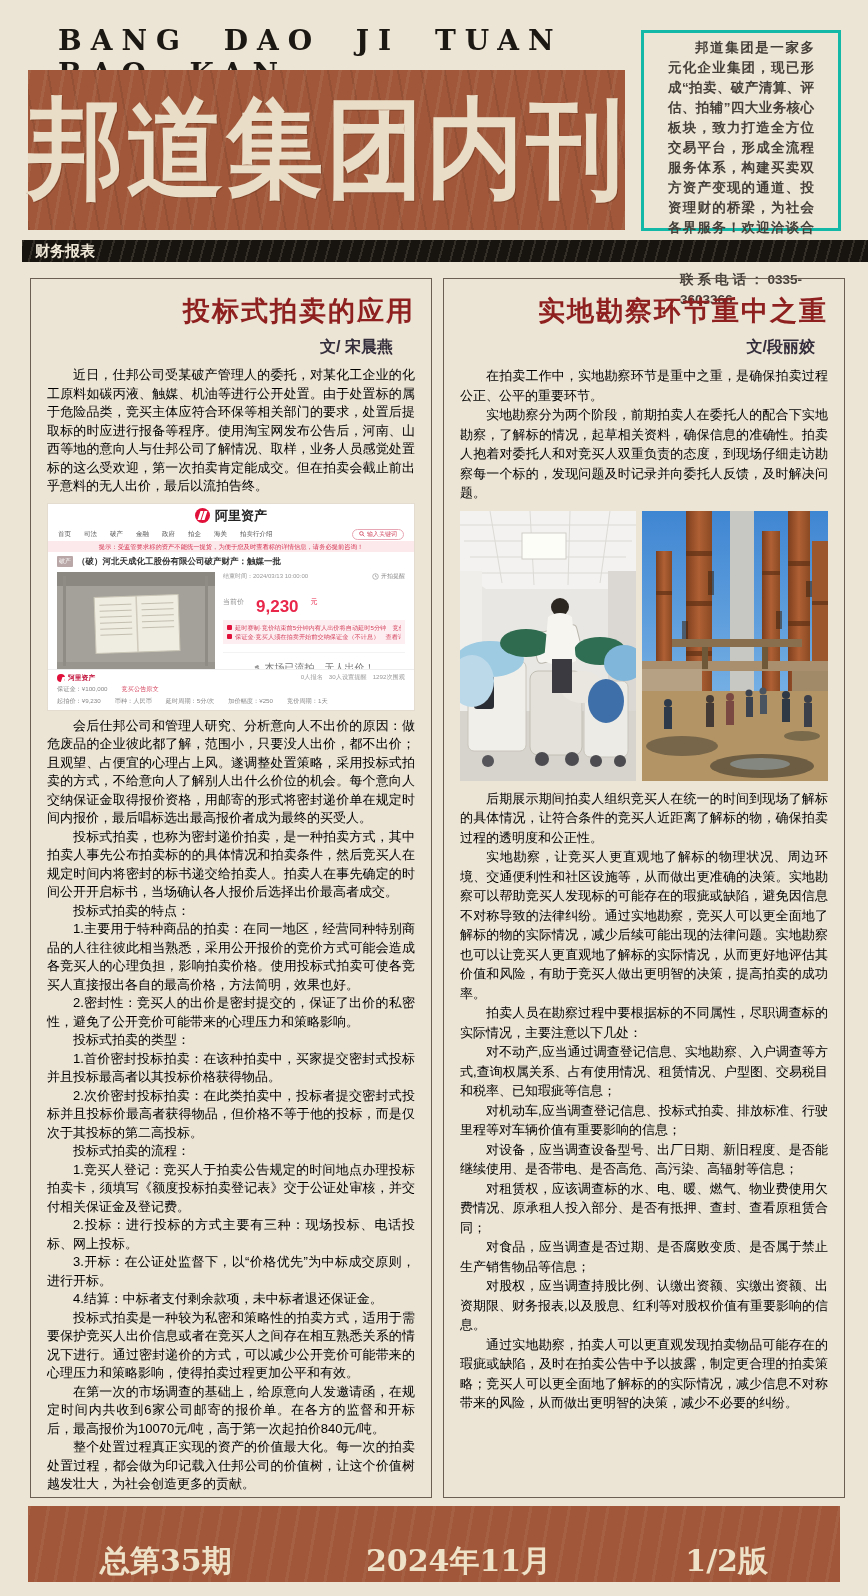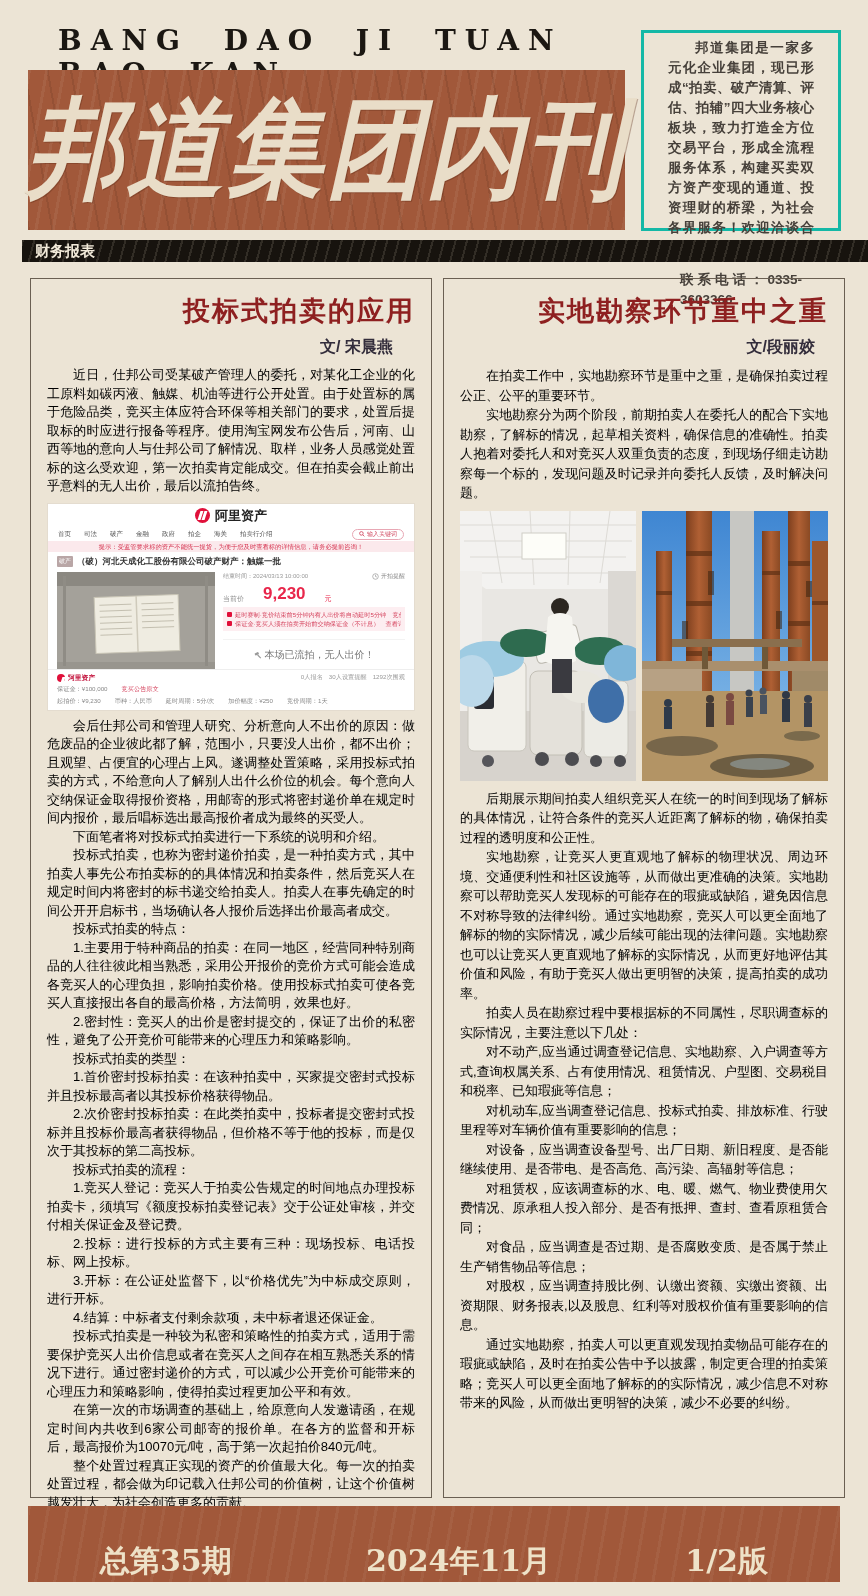--- a/index.html
+++ b/index.html
@@ -4,21 +4,21 @@
 <style>
   html,body{margin:0;padding:0;background:#d8d0c2;}
   #page{position:relative;width:868px;height:1596px;background:#ece4d5;overflow:hidden;
         font-family:"Liberation Sans",sans-serif;margin:0 auto;}
   
   .pinyin{position:absolute;left:58px;top:24px;width:560px;font-family:"DejaVu Serif",serif;
           font-weight:bold;font-size:28px;letter-spacing:9px;word-spacing:16px;color:#1b1712;}
   .masthead{position:absolute;left:28px;top:70px;width:597px;height:160px;background-color:#a1583a;
             background-image:repeating-linear-gradient(100deg,rgba(236,228,213,.07) 0 3px,transparent 3px 17px),
                              repeating-linear-gradient(80deg,rgba(55,27,13,.12) 0 2px,transparent 2px 23px);
-            display:flex;align-items:center;justify-content:center;font-style:italic;}
+            display:flex;align-items:center;justify-content:center;}
   .masthead h1{margin:0;font-size:97px;font-weight:900;letter-spacing:3px;color:#e9ddc8;
                transform:scaleY(1.12);white-space:nowrap;
                text-shadow:1px 1px 0 rgba(90,40,20,.35);}
   .introbox{position:absolute;left:641px;top:30px;width:200px;height:201px;border:3px solid #14b8a6;
             box-sizing:border-box;padding:5px 24px;font-size:13.5px;line-height:1.48;color:#46403a;
             font-weight:700;text-align:justify;}
   .introbox .lead{text-indent:2em;margin:0;}
   .introbox .phone{margin:12px;}
   
   .secbar{position:absolute;left:22px;top:240px;width:846px;height:22px;background-color:#17130e;
@@ -50,21 +50,21 @@
   .ali-tag{font-size:6px;color:#fff;background:#b9a6a6;padding:1px 2px;border-radius:1px;font-weight:normal;flex:0 0 auto;}
   .ali-main{display:flex;gap:8px;padding:2px 9px 0;}
   .ali-photo{width:158px;flex:0 0 auto;}
   .ali-photo svg{display:block;}
   .ali-thumbs{display:flex;gap:3px;margin-top:3px;}
   .thumb{width:27px;height:20px;background:linear-gradient(135deg,#8f8c85,#b3b0a8 60%,#9c9992);}
   .thumb.sel{box-sizing:border-box;border:1px solid #e0103a;background:linear-gradient(135deg,#b7b4ac,#d9d6cc 55%,#c4c1b8);}
   .ali-info{flex:1;min-width:0;}
   .ali-r1{display:flex;justify-content:space-between;font-size:6px;color:#999;}
   .ali-remind{display:flex;align-items:center;gap:2px;color:#888;text-align:center;line-height:1.1;}
-  .ali-pricerow{display:flex;align-items:flex-end;gap:19px;margin-top:3px;}
+  .ali-pricerow{display:flex;align-items:flex-start;gap:12px;margin-top:16px;}
   .ali-pricelabel{font-size:7px;color:#999;}
   .ali-price{font-size:17px;font-weight:bold;color:#e8274b;}
   .ali-priceunit{font-size:7px;color:#e8274b;}
   .ali-notice{background:#fdeef1;margin-top:3px;padding:3px 4px;font-size:6.2px;color:#d5455f;line-height:1.5;}
   .ali-notice .nrow{display:flex;align-items:center;gap:3px;white-space:nowrap;overflow:hidden;}
   .nicon{width:5px;height:5px;background:#e0103a;border-radius:1px;flex:0 0 auto;}
   .ali-result{margin-top:8px;text-align:center;font-size:10px;color:#777;border-top:1px solid #f3f3f3;padding-top:8px;}
   .ali-bottom{position:absolute;left:0;right:0;bottom:0;border-top:1px solid #eee;padding:3px 9px 4px;background:#fff;}
   .ali-b1{display:flex;align-items:center;gap:3px;font-size:6.8px;color:#c2103a;font-weight:bold;}
   .ali-stats{margin-left:auto;color:#999;font-weight:normal;font-size:6.2px;display:flex;gap:6px;}
@@ -217,21 +217,20 @@
           <span>起拍价：¥9,230</span>
           <span>币种：人民币</span>
           <span>延时周期：5分/次</span>
           <span>加价幅度：¥250</span>
           <span>竞价周期：1天</span>
         </div>
       </div>
     </div>
 
     <p class="para">会后仕邦公司和管理人研究、分析意向人不出价的原因：做危废品的企业彼此都了解，范围小，只要没人出价，都不出价；且观望、占便宜的心理占上风。遂调整处置策略，采用投标式拍卖的方式，不给意向人了解别人出什么价位的机会。每个意向人交纳保证金取得报价资格，用邮寄的形式将密封递价单在规定时间内报价，最后唱标选出最高报价者成为最终的买受人。</p>
-    <p class="para">下面笔者将对投标式拍卖进行一下系统的说明和介绍。</p>
     <p class="para">投标式拍卖，也称为密封递价拍卖，是一种拍卖方式，其中拍卖人事先公布拍卖标的的具体情况和拍卖条件，然后竞买人在规定时间内将密封的标书递交给拍卖人。拍卖人在事先确定的时间公开开启标书，当场确认各人报价后选择出价最高者成交。</p>
     <p class="para">投标式拍卖的特点：</p>
     <p class="para">1.主要用于特种商品的拍卖：在同一地区，经营同种特别商品的人往往彼此相当熟悉，采用公开报价的竞价方式可能会造成各竞买人的心理负担，影响拍卖价格。使用投标式拍卖可使各竞买人直接报出各自的最高价格，方法简明，效果也好。</p>
     <p class="para">2.密封性：竞买人的出价是密封提交的，保证了出价的私密性，避免了公开竞价可能带来的心理压力和策略影响。</p>
     <p class="para">投标式拍卖的类型：</p>
     <p class="para">1.首价密封投标拍卖：在该种拍卖中，买家提交密封式投标并且投标最高者以其投标价格获得物品。</p>
     <p class="para">2.次价密封投标拍卖：在此类拍卖中，投标者提交密封式投标并且投标价最高者获得物品，但价格不等于他的投标，而是仅次于其投标的第二高投标。</p>
     <p class="para">投标式拍卖的流程：</p>
     <p class="para">1.竞买人登记：竞买人于拍卖公告规定的时间地点办理投标拍卖卡，须填写《额度投标拍卖登记表》交于公证处审核，并交付相关保证金及登记费。</p>
     <p class="para">2.投标：进行投标的方式主要有三种：现场投标、电话投标、网上投标。</p>

